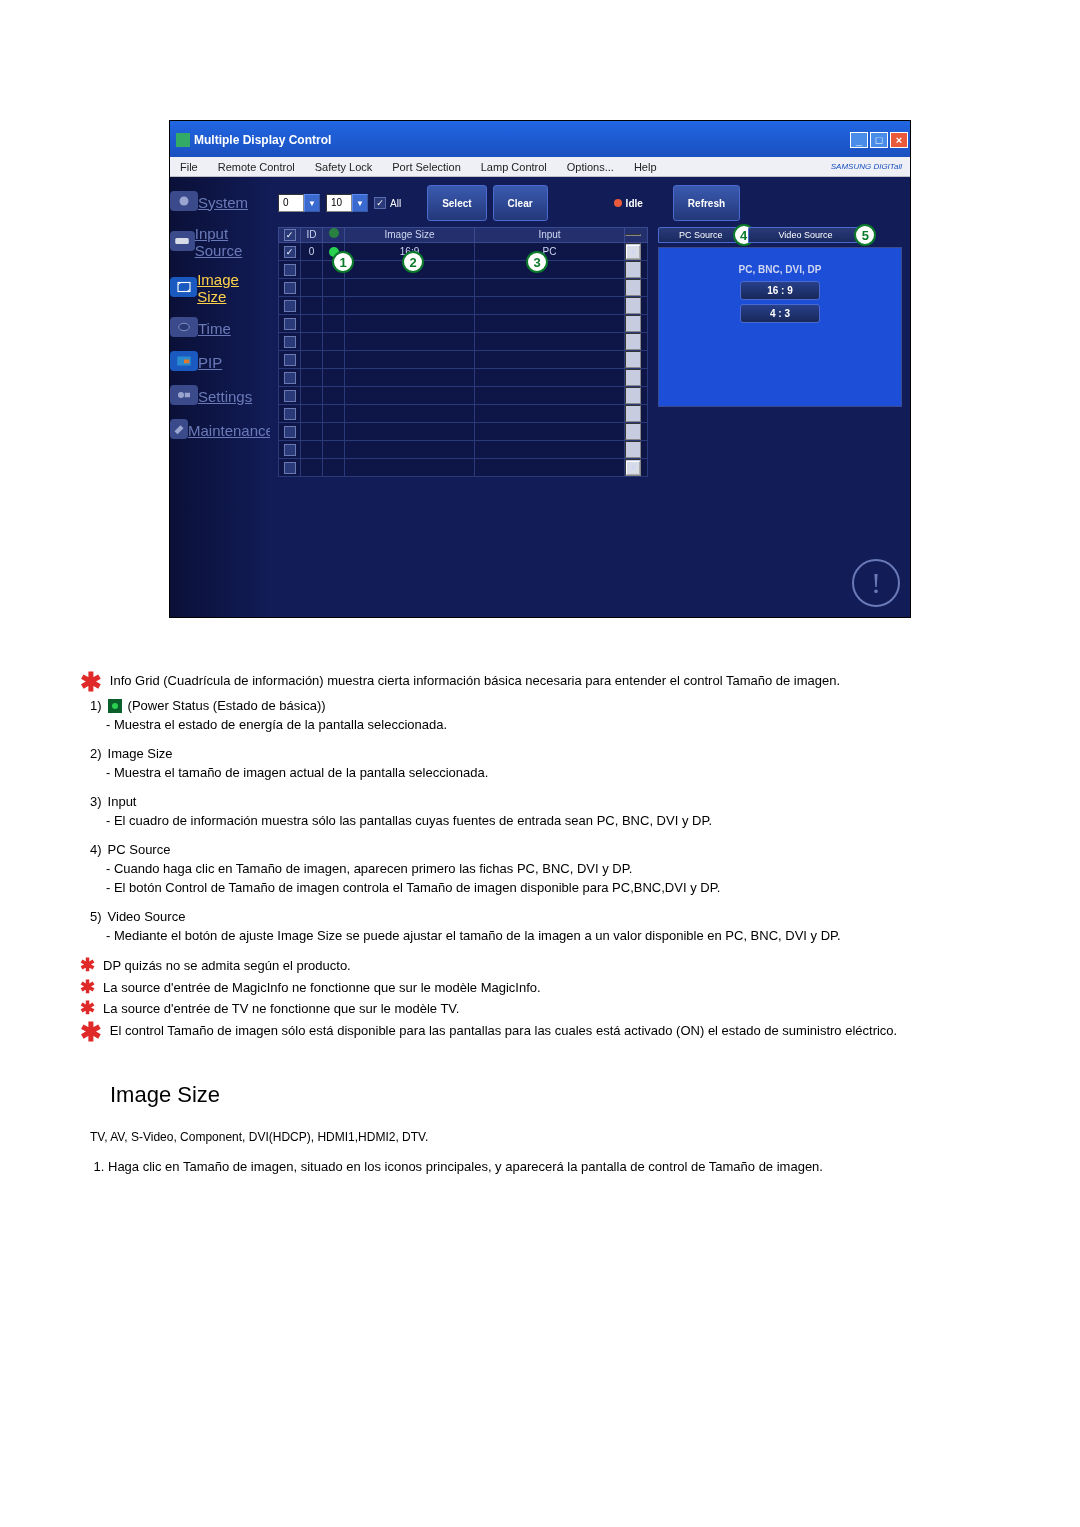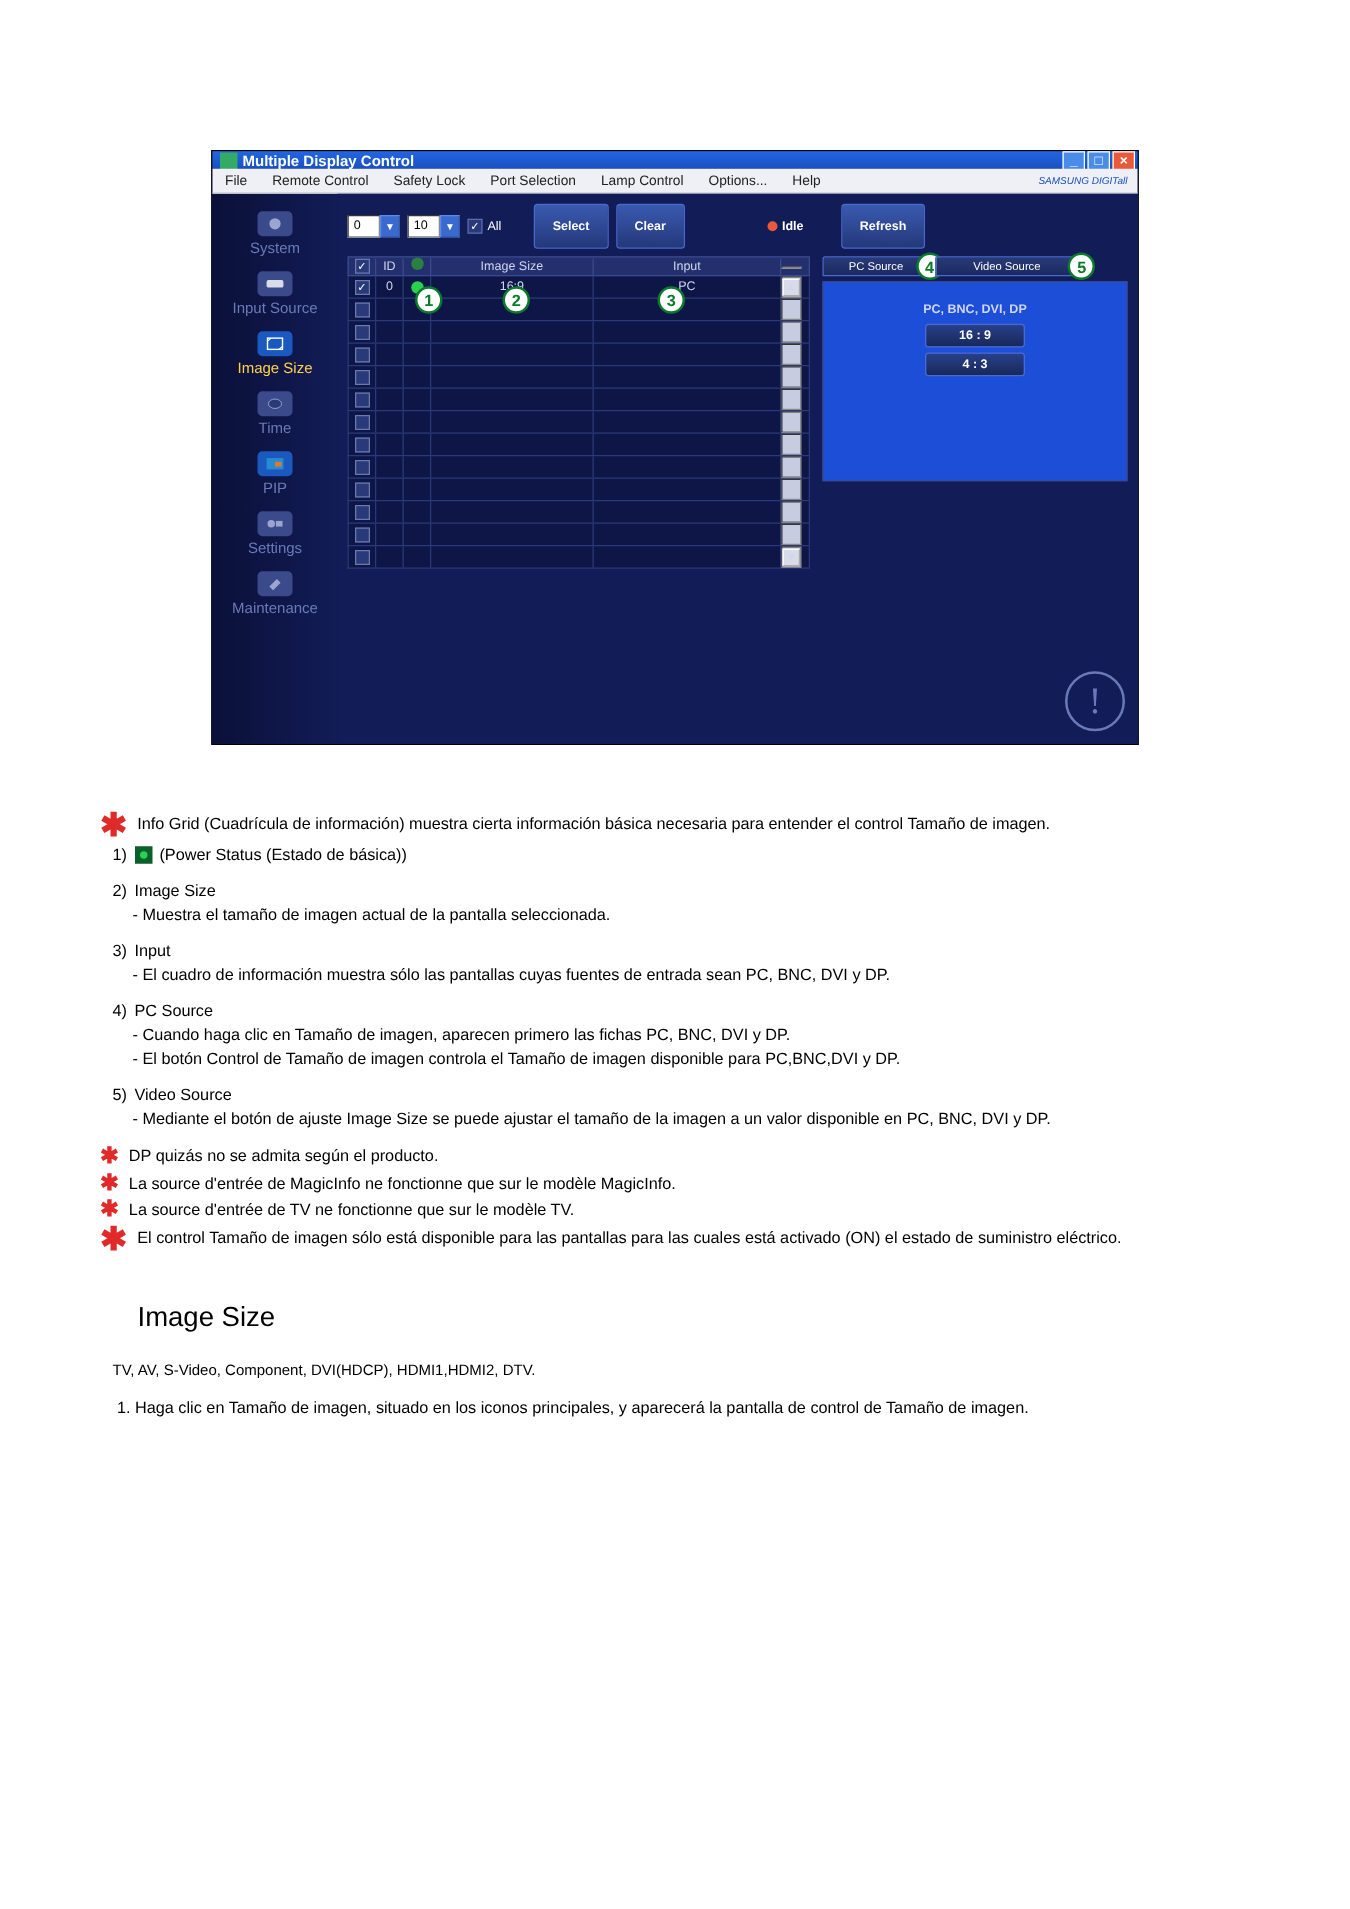--- a/index.html
+++ b/index.html
@@ -21,21 +21,21 @@
   }
   .titlebar {
     display: flex;
     align-items: center;
     justify-content: space-between;
     background: linear-gradient(to bottom, #2166e3, #1a50c0);
     color: #fff;
     font-size: 12px;
     font-weight: bold;
     padding: 3px 2px 2px 6px;
-    height: 14px;
+    height: 36px;
   }
   .titlebar-left { display: flex; align-items: center; gap: 4px; }
   .titlebar-icon {
     width: 14px; height: 14px; background: #3a6; display: inline-block;
   }
   .win-controls { display: flex; gap: 2px; }
   .win-btn {
     width: 18px; height: 16px;
     display: flex; align-items: center; justify-content: center;
     font-size: 11px; font-weight: bold;
@@ -69,25 +69,26 @@
   .sidebar {
     width: 100px;
     background: linear-gradient(to right, #0a1038, #121c56);
     padding: 10px 0;
     display: flex;
     flex-direction: column;
     gap: 6px;
   }
   .side-item {
     display: flex;
-    flex-direction: column;
+    flex-direction: row;
     align-items: center;
     color: #6a7ab8;
-    font-size: 12px;
+    font-size: 15px;
     padding: 4px 0 2px;
+    text-decoration: underline;
   }
   .side-item.active { color: #ffd24a; }
   .side-icon {
     width: 28px; height: 20px;
     background: #3b4a8a;
     border-radius: 4px;
     margin-bottom: 2px;
     display: flex; align-items: center; justify-content: center;
   }
   .side-icon svg { width: 18px; height: 14px; }
@@ -516,20 +517,21 @@
       <span class="star-text">Info Grid (Cuadrícula de información) muestra cierta información básica necesaria para entender el control Tamaño de imagen.</span>
     </div>
 
     <ul class="numlist">
       <li>
         <div class="numhead">
             <span>1)</span>
           <span class="power-badge"></span>
           <span>(Power Status (Estado de básica))</span>
           </div>
+        <div class="sub">- Muestra el estado de energía de la pantalla seleccionada.</div>
       </li>
       <li>
         <div class="numhead">
             <span>2)</span>
           <span>Image Size</span>
           </div>
         <div class="sub">- Muestra el tamaño de imagen actual de la pantalla seleccionada.</div>
       </li>
       <li>
         <div class="numhead">

